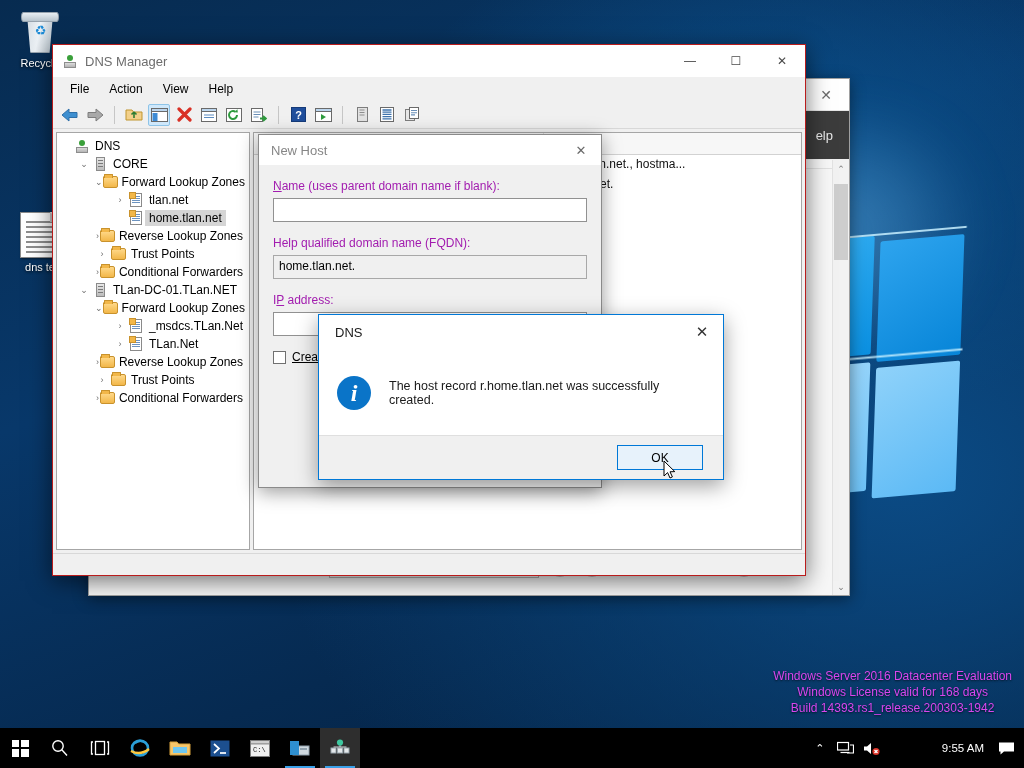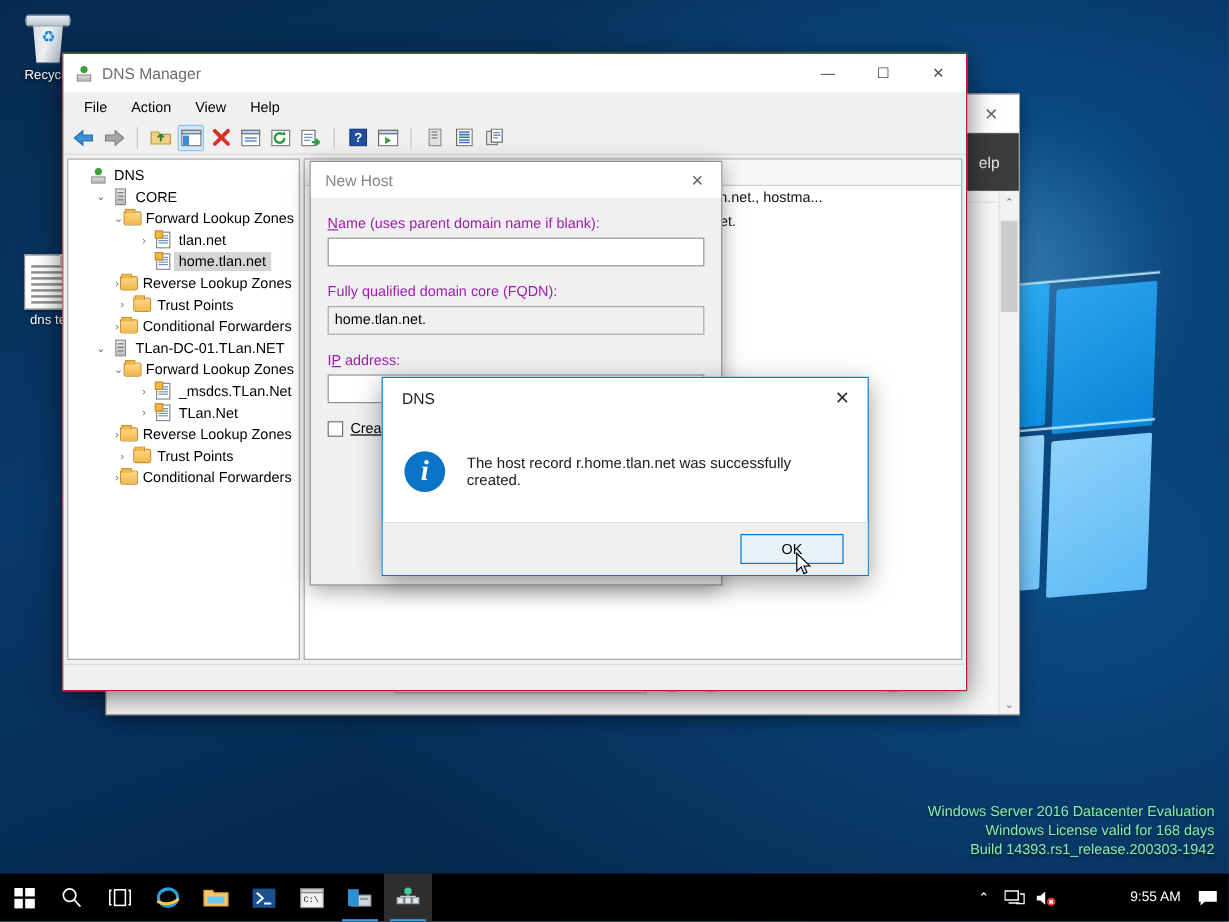--- a/index.html
+++ b/index.html
@@ -201,22 +201,22 @@
                    background:#f0f0f0; border-top:1px solid #dfdfdf;
                    display:flex; align-items:center; justify-content:flex-end; padding-right:20px; }
   #msgbox .okbtn { width:86px; height:25px; background:#e7f2fb; border:1px solid #0078d7;
                    font-size:12px; color:#000; display:flex; align-items:center;
                    justify-content:center; }
 
   
   #cursor { position:absolute; left:663px; top:460px; width:14px; height:20px; }
 
   
-  #watermark { position:absolute; right:12px; bottom:52px; text-align:right;
-               color:#86efac; font-size:12px; line-height:16px;
+  #watermark { position:absolute; right:12px; bottom:52px; text-align:center;
+               color:#d946ef; font-size:12px; line-height:16px;
                text-shadow:0 1px 2px rgba(0,0,0,.65); }
 
   
   #taskbar { position:absolute; left:0; right:0; bottom:0; height:40px;
              background:#000; display:flex; align-items:center; }
   .tbitem { width:40px; height:40px; display:flex; align-items:center;
             justify-content:center; position:relative; }
   .tbitem.running::after { content:""; position:absolute; left:5px; right:5px; bottom:0;
             height:2px; background:#3aa0e8; }
   .tbitem.active { background:#2e2e2e; }
@@ -538,21 +538,21 @@
   <div class="nhtitle">
     <span>New Host</span>
     <div class="nhclose">✕</div>
   </div>
   <div class="nhbody">
     <div class="fld-label">
       <u>N</u><span>ame (uses parent domain name if blank):</span>
     </div>
     <div class="txtinput"></div>
     <div class="gap"></div>
-    <div class="fld-label">Fully qualified domain core (FQDN):</div>
+    <div class="fld-label">Help qualified domain name (FQDN):</div>
     <div class="txtinput readonly">home.tlan.net.</div>
     <div class="gap"></div>
     <div class="fld-label">
       <span>I<u>P</u></span><span> address:</span>
     </div>
     <div class="txtinput"></div>
     <div class="cbrow">
       <span class="cbox"></span>
       <span><u>Create</u></span>
     </div>

